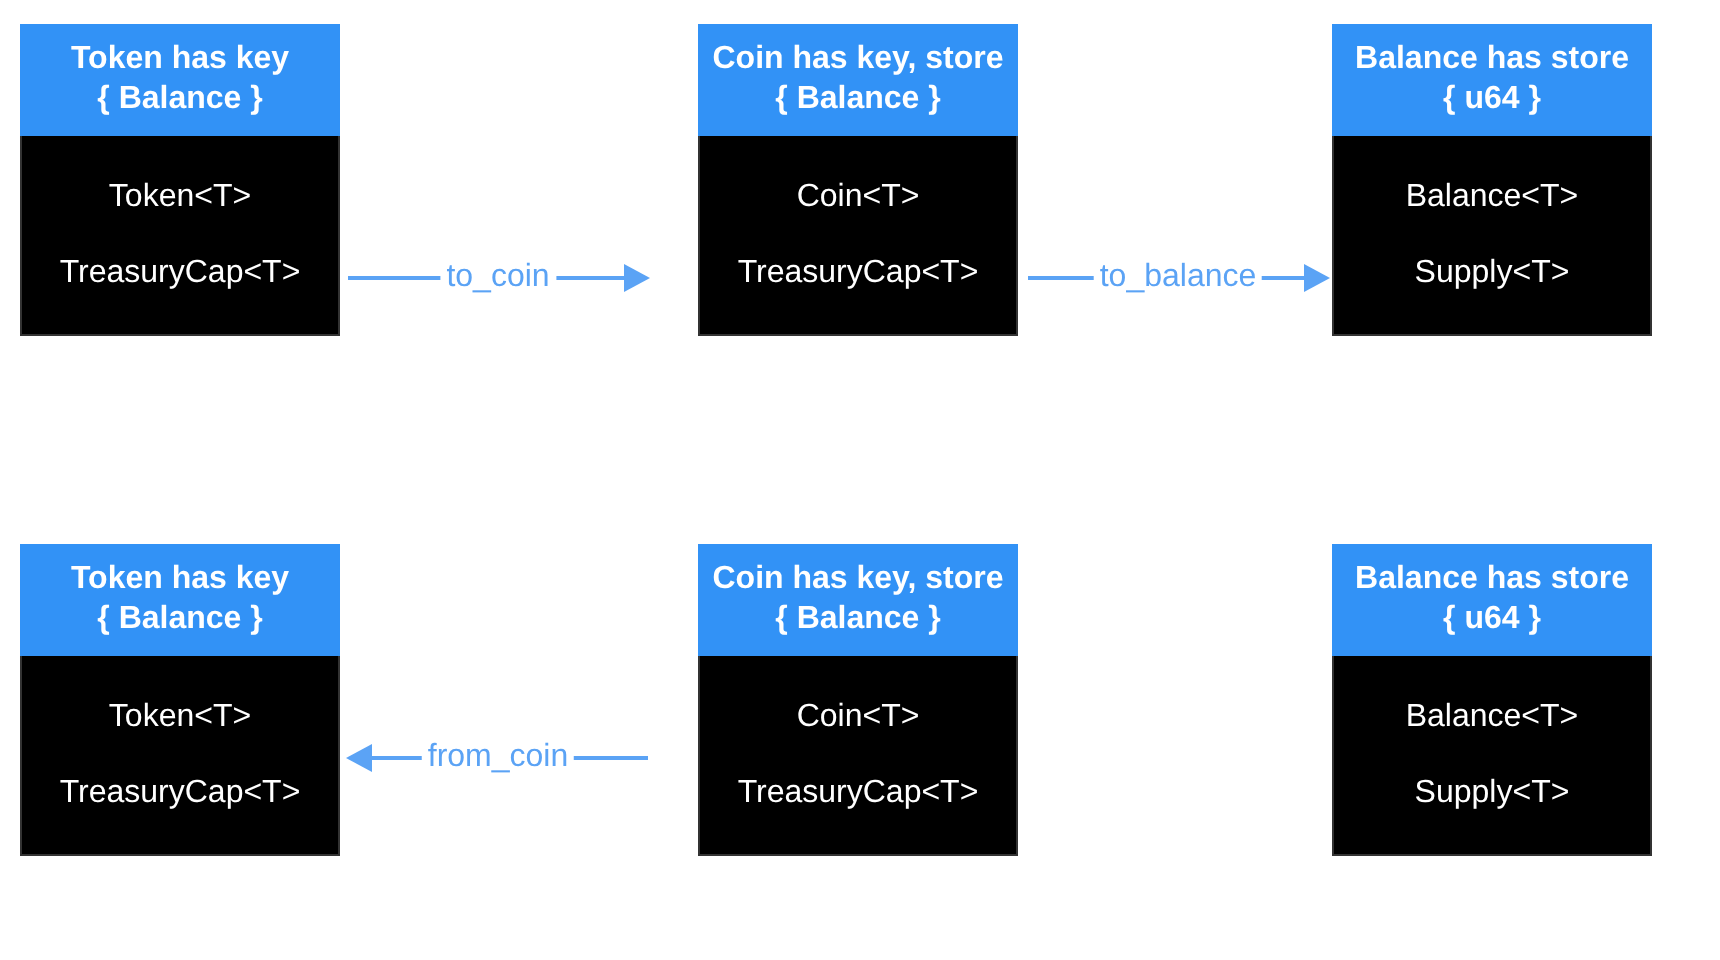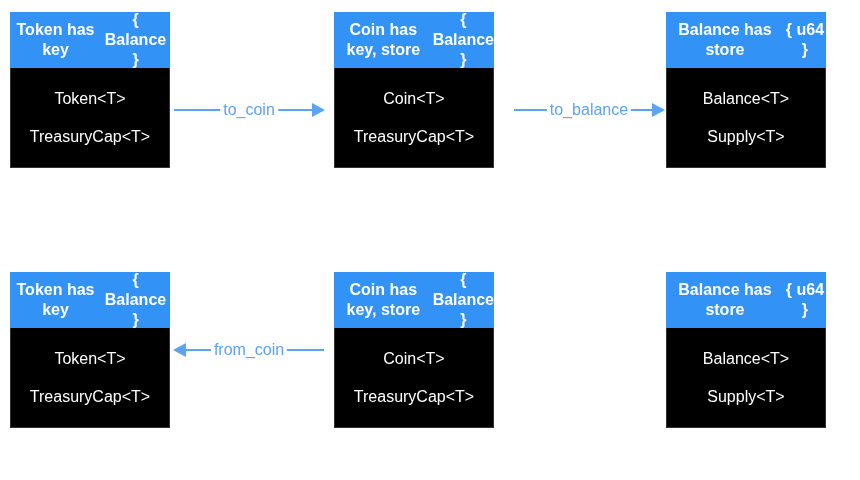--- a/index.html
+++ b/index.html
@@ -24,32 +24,32 @@
     overflow: hidden;
   }
   .box {
     position: absolute;
     width: 160px;
     height: 196px;
   }
   .r1 { top: 12px; }
   .r2 { top: 272px; }
   .c1 { left: 10px; }
-  .c2 { left: 334px; }
+  .c2 { left: 349px; }
   .c3 { left: 666px; }
   .box-header {
     box-sizing: border-box;
     height: 56px;
     background: var(--header-bg);
     color: var(--header-text);
     font-weight: 700;
     font-size: 16px;
     line-height: 20px;
     display: flex;
-    flex-direction: row;
+    flex-direction: column;
     justify-content: center;
     align-items: center;
     text-align: center;
   }
   .box-body {
     box-sizing: border-box;
     height: 100px;
     background: var(--body-bg);
     border: 1px solid var(--body-border);
     border-top: none;
@@ -60,20 +60,21 @@
     flex-direction: column;
     justify-content: center;
     align-items: center;
     row-gap: 18px;
     text-align: center;
   }
   .arrow {
     position: absolute;
     width: 158px;
     height: 20px;
+    margin-top: 29px;
   }
   .ar1 { top: 100px; }
   .ar2 { top: 340px; }
   .g1 { left: 170px; }
   .g2 { left: 510px; }
   .arrow-line {
     position: absolute;
     top: 9px;
     height: 2px;
     background: var(--arrow);

